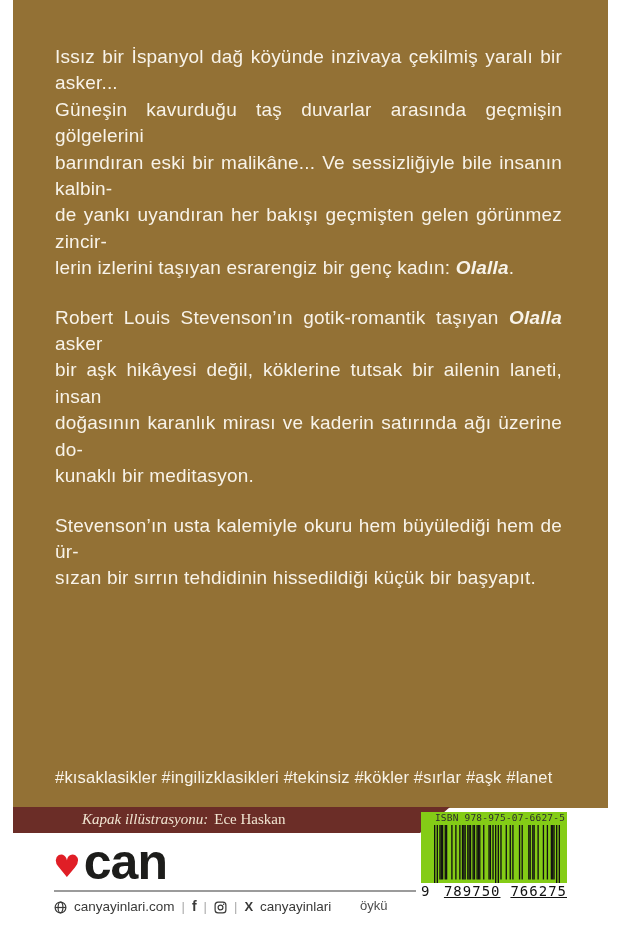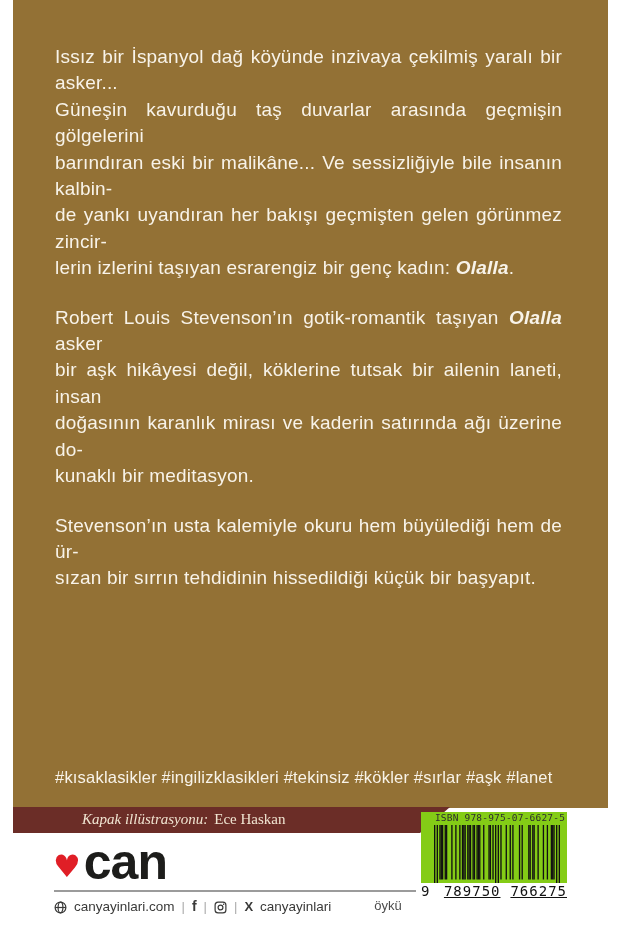--- a/index.html
+++ b/index.html
@@ -67,21 +67,21 @@
   .divider{left:54px;top:890px;width:362px;height:2px;background:var(--divider,#9b9b9b);}
   .social-row{
     left:54px;top:896px;display:flex;align-items:flex-end;gap:7px;
     color:var(--footer-text,#3a3a39);font-size:13.5px;height:18px;
   }
   .sep{color:#a9a9a9;font-size:13px;}
   .fb-glyph{font-weight:700;font-size:14px;}
   .x-glyph{font-weight:700;font-size:13px;}
   .icon-svg{display:block;}
   .genre{
-    left:360px;top:898px;width:56px;text-align:center;
+    left:360px;top:898px;width:56px;text-align:left;
     color:var(--genre-text,#4c4c4c);font-size:13px;
   }
 </style>
 </head>
 <body>
 
 <div>
 
   <div class="abs cover">
     <div class="text-block" id="paragraphs">

